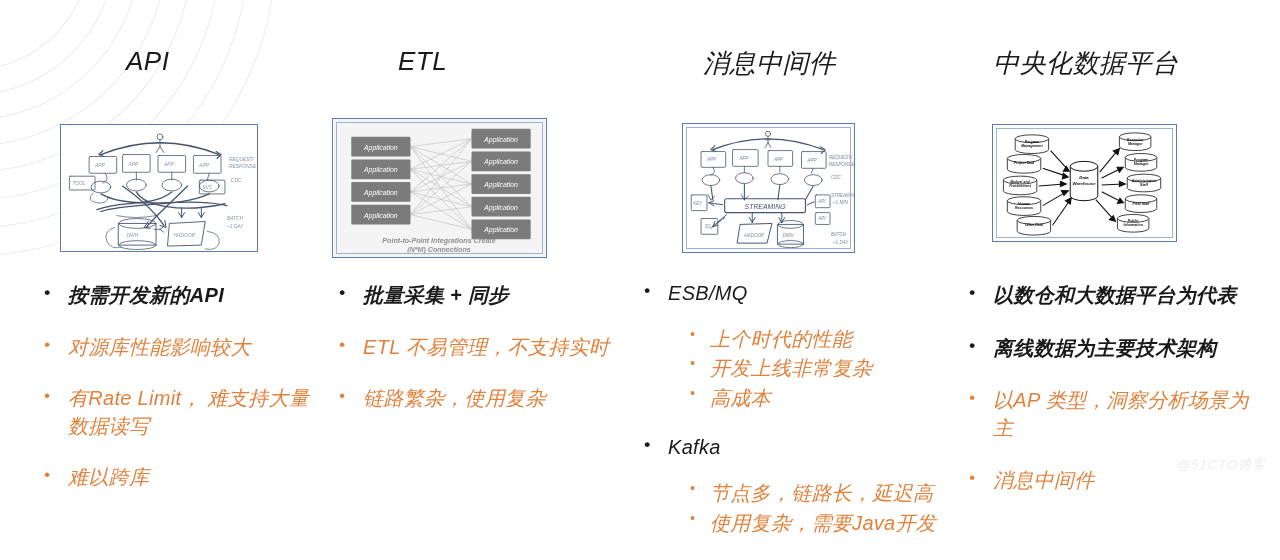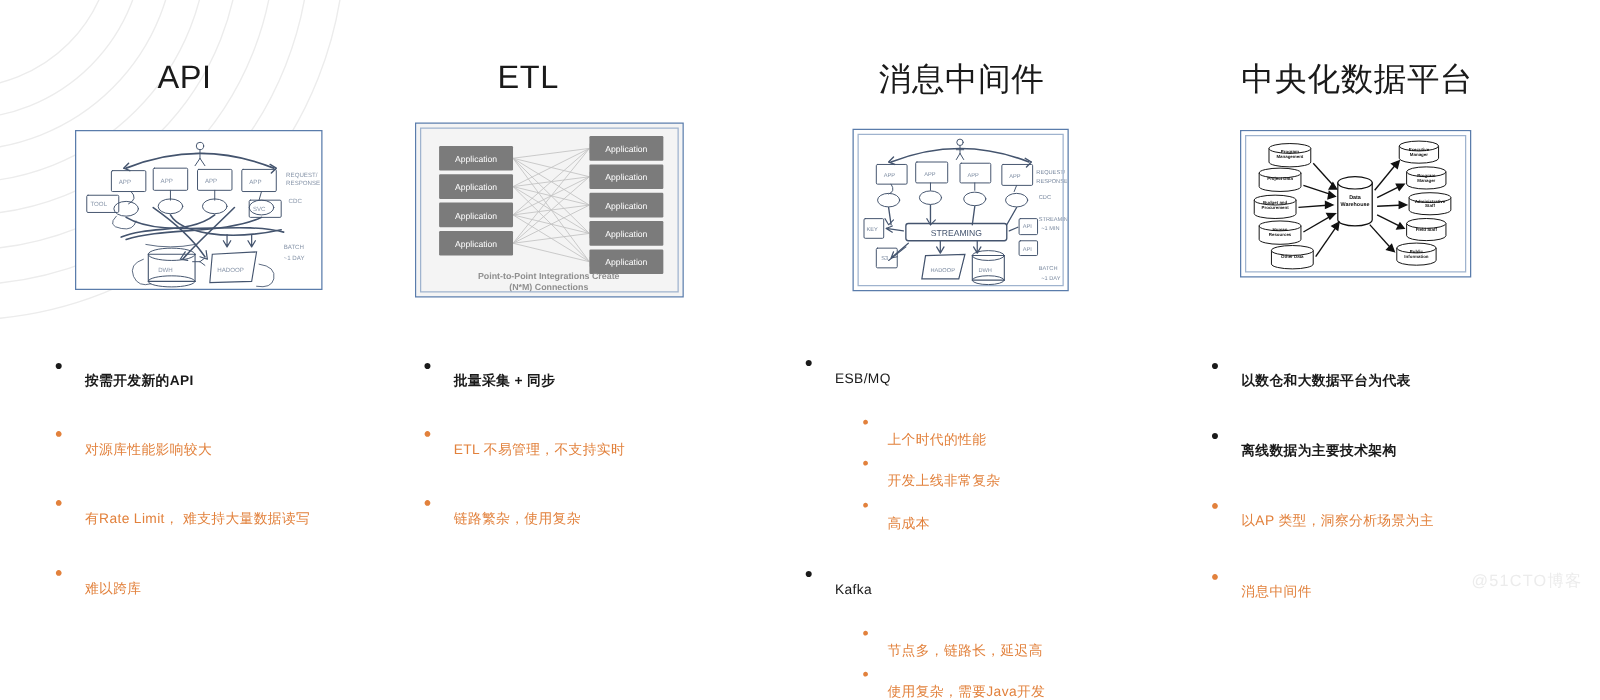--- a/index.html
+++ b/index.html
@@ -27,20 +27,21 @@
     z-index: 0;
   }
   .deco-arcs svg { display: block; }
 
   
   .slide {
     position: relative;
     z-index: 2;
     width: 1280px;
     height: 488px;
+    font-style: italic;
   }
   .column {
     position: absolute;
     top: 0;
   }
   .col-1 { left: 30px;  width: 290px; }
   .col-2 { left: 325px; width: 300px; }
   .col-3 { left: 640px; width: 320px; }
   .col-4 { left: 955px; width: 300px; }
 
@@ -58,20 +59,21 @@
   .col-3 .col-title { left: 63px; }
   .col-4 .col-title { left: 38px; }
 
   
   .figure {
     position: absolute;
     border: 1px solid #5a7cab;
     background: #ffffff;
     box-sizing: border-box;
     overflow: hidden;
+    margin-top: 20px;
   }
   .fig-1 { left: 30px;  top: 104px; width: 198px; height: 128px; }
   .fig-2 { left: 7px;   top: 98px;  width: 215px; height: 140px; }
   .fig-3 { left: 42px;  top: 103px; width: 173px; height: 130px; }
   .fig-4 { left: 37px;  top: 104px; width: 185px; height: 118px; }
 
   .fig-inner {
     position: absolute;
     inset: 3px;
     border: 1px solid #9fb3ce;
@@ -105,23 +107,22 @@
     line-height: 1.38;
   }
   .bullet .dot {
     flex: 0 0 auto;
     width: 22px;
     font-size: 17px;
     line-height: 1.25;
     text-align: left;
   }
   .bullet .btxt {
-    font-size: 11px;
+    font-size: 20px;
     letter-spacing: 0.3px;
-    margin-top: 16px;
   }
 
   .lvl1 { padding-left: 14px; }
   .lvl1 .dot { width: 24px; }
 
   .sub-group {
     margin-top: -8px;
     margin-bottom: 22px;
     padding-left: 50px;
   }

